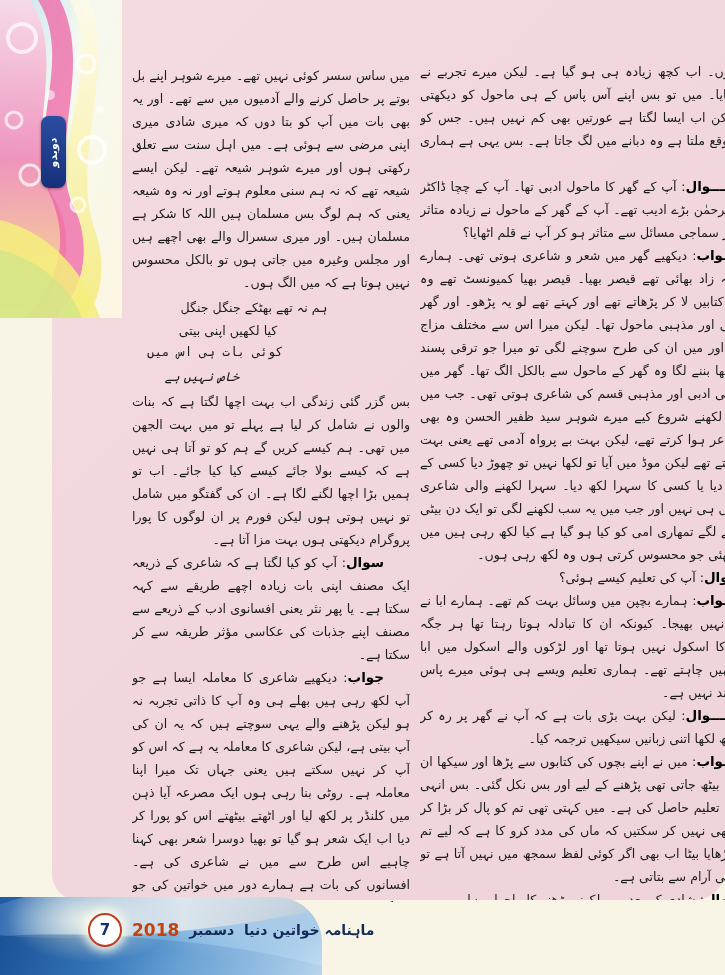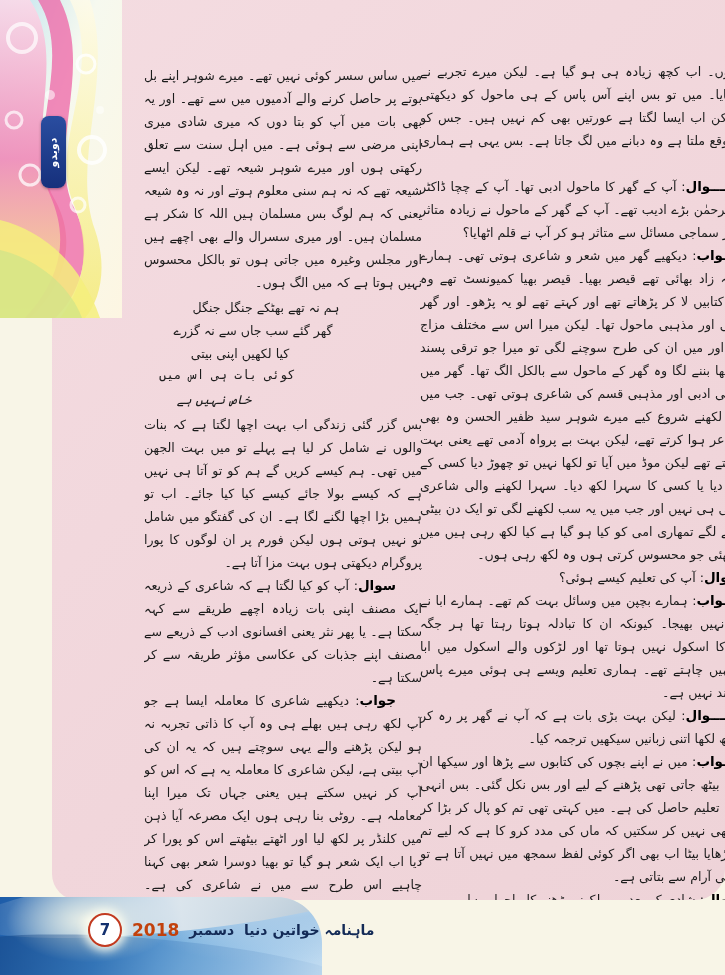--- a/index.html
+++ b/index.html
@@ -16,21 +16,21 @@
     border-radius:0 0 0 26px;
     border-bottom-right-radius:30px;
   }
   
   .col{
     position:absolute;top:0;color:#1c1c1c;
     font-size:12.6px;line-height:23px;text-align:justify;
     overflow:hidden;direction:rtl;
   }
   .col-first{left:368px;top:60px;width:348px;height:840px;}
-  .col-second{left:92px;top:64px;width:278px;height:838px;}
+  .col-second{left:80px;top:64px;width:278px;height:838px;}
   .para{margin:0;}
   .question,.answer{text-indent:26px;}
   .qa-label{font-weight:bold;font-size:13.5px;color:#000;}
   .verse{margin:2px 0;}
   .verse-line{text-align:center;line-height:23px;}
   
   .swirl{position:absolute;left:0;top:0;width:122px;height:318px;pointer-events:none;}
   
   .badge{
     position:absolute;left:41px;top:116px;width:25px;height:72px;
@@ -89,21 +89,20 @@
         <p class="para question"><strong class="qa-label">سوال</strong>: آپ کی تعلیم کیسے ہوئی؟</p>
         <p class="para answer"><strong class="qa-label">جــواب</strong>: ہمارے بچپن میں وسائل بہت کم تھے۔ ہمارے ابا نے اسکول نہیں بھیجا۔ کیونکہ ان کا تبادلہ ہوتا رہتا تھا ہر جگہ لڑکیوں کا اسکول نہیں ہوتا تھا اور لڑکوں والے اسکول میں ابا بھیجنا نہیں چاہتے تھے۔ ہماری تعلیم ویسے ہی ہوئی میرے پاس کوئی سند نہیں ہے۔</p>
         <p class="para question"><strong class="qa-label">ســــوال</strong>: لیکن بہت بڑی بات ہے کہ آپ نے گھر پر رہ کر سب کچھ لکھا اتنی زبانیں سیکھیں ترجمہ کیا۔</p>
         <p class="para answer"><strong class="qa-label">جــواب</strong>: میں نے اپنے بچوں کی کتابوں سے پڑھا اور سیکھا ان کے ساتھ بیٹھ جاتی تھی پڑھنے کے لیے اور بس نکل گئی۔ بس انہی کے ساتھ تعلیم حاصل کی ہے۔ میں کہتی تھی تم کو پال کر بڑا کر دیا اتنا بھی نہیں کر سکتیں کہ ماں کی مدد کرو کا ہے کہ لیے تم کو اتنا پڑھایا بیٹا اب بھی اگر کوئی لفظ سمجھ میں نہیں آتا ہے تو میری بیٹی آرام سے بتاتی ہے۔</p>
         <p class="para question"><strong class="qa-label">سوال</strong>: شادی کے بعد بھی لکھنے پڑھنے کا ماحول رہا۔</p>
       </div>
     <div class="col col-second" id="col-second">
         <p class="para paragraph">میں ساس سسر کوئی نہیں تھے۔ میرے شوہر اپنے بل بوتے پر حاصل کرنے والے آدمیوں میں سے تھے۔ اور یہ بھی بات میں آپ کو بتا دوں کہ میری شادی میری اپنی مرضی سے ہوئی ہے۔ میں اہل سنت سے تعلق رکھتی ہوں اور میرے شوہر شیعہ تھے۔ لیکن ایسے شیعہ تھے کہ نہ ہم سنی معلوم ہوتے اور نہ وہ شیعہ یعنی کہ ہم لوگ بس مسلمان ہیں اللہ کا شکر ہے مسلمان ہیں۔ اور میری سسرال والے بھی اچھے ہیں اور مجلس وغیرہ میں جاتی ہوں تو بالکل محسوس نہیں ہوتا ہے کہ میں الگ ہوں۔</p>
         <div class="verse">
           <div class="verse-line" style="margin-right: 34px;">ہم نہ تھے بھٹکے جنگل جنگل</div>
-          <div class="verse-line" style="margin-right: 60px;">گھر گئے سب جاں سے نہ گزرے</div>
           <div class="verse-line" style="margin-right: 86px;">کیا لکھیں اپنی بیتی</div>
           <div class="verse-line" style="margin-right: 112px; font-family: Liberation Mono, monospace;">کوئی بات ہی اس میں</div>
           <div class="verse-line" style="margin-right: 138px; font-style: italic;">خاص نہیں ہے</div>
         </div>
         <p class="para paragraph">بس گزر گئی زندگی اب بہت اچھا لگتا ہے کہ بنات والوں نے شامل کر لیا ہے پہلے تو میں بہت الجھن میں تھی۔ ہم کیسے کریں گے ہم کو تو آتا ہی نہیں ہے کہ کیسے بولا جائے کیسے کیا کیا جائے۔ اب تو ہمیں بڑا اچھا لگنے لگا ہے۔ ان کی گفتگو میں شامل تو نہیں ہوتی ہوں لیکن فورم پر ان لوگوں کا پورا پروگرام دیکھتی ہوں بہت مزا آتا ہے۔</p>
         <p class="para question"><strong class="qa-label">سوال</strong>: آپ کو کیا لگتا ہے کہ شاعری کے ذریعہ ایک مصنف اپنی بات زیادہ اچھے طریقے سے کہہ سکتا ہے۔ یا پھر نثر یعنی افسانوی ادب کے ذریعے سے مصنف اپنے جذبات کی عکاسی مؤثر طریقہ سے کر سکتا ہے۔</p>
         <p class="para answer"><strong class="qa-label">جواب</strong>: دیکھیے شاعری کا معاملہ ایسا ہے جو آپ لکھ رہی ہیں بھلے ہی وہ آپ کا ذاتی تجربہ نہ ہو لیکن پڑھنے والے یہی سوچتے ہیں کہ یہ ان کی آپ بیتی ہے، لیکن شاعری کا معاملہ یہ ہے کہ اس کو آپ کر نہیں سکتے ہیں یعنی جہاں تک میرا اپنا معاملہ ہے۔ روٹی بنا رہی ہوں ایک مصرعہ آیا ذہن میں کلنڈر پر لکھ لیا اور اٹھتے بیٹھتے اس کو پورا کر دیا اب ایک شعر ہو گیا تو بھیا دوسرا شعر بھی کہنا چاہیے اس طرح سے میں نے شاعری کی ہے۔ افسانوں کی بات ہے ہمارے دور میں خواتین کی جو نہ گفتہ بہ حالت تھی۔ بڑے بڑے خاندان کی عورتیں گھٹ گھٹ کے جیتی تھیں اور اسی میں خوش تھیں۔ میں ان کو دیکھ کر باغی ہو جاتی تھی جل بھن کر خاک ہو جاتی تھی اور سوچتی تھی دیکھو نا کیسے لوگ ہیں۔ اور شعر اپنے آپ ذہن میں ابھرنے لگے۔ سچ تو یہ ہے کہ میں نے شاعری نہیں کی بلکہ شاعری نے خود کو میرے ہاتھ سے لکھوایا ہے نہیں تو یہ سب میں نے لکھا نہیں ہے۔ ہاں کہانیاں میں نے لکھی ہیں۔ ابا کے کہنے سے شاعری تو چھوڑ دی تھی۔ افسانے میں نے</p>
       </div>
   </div>
 

